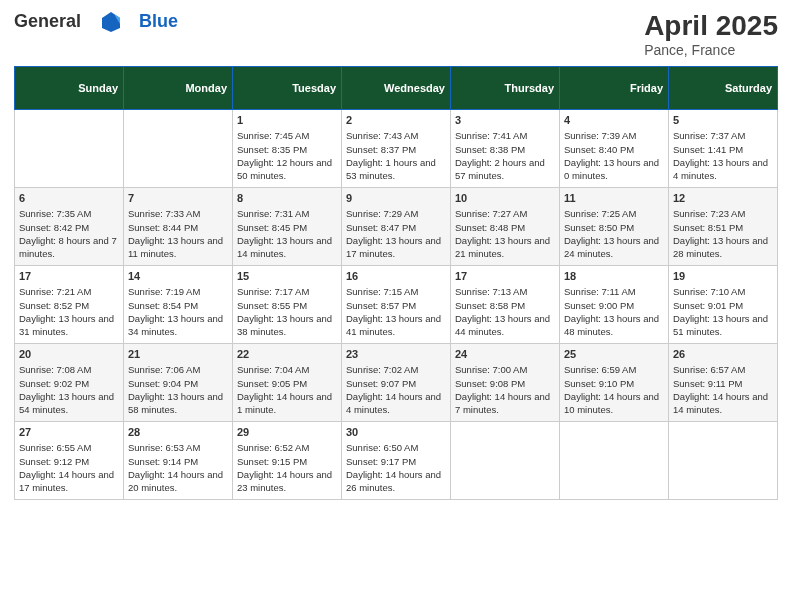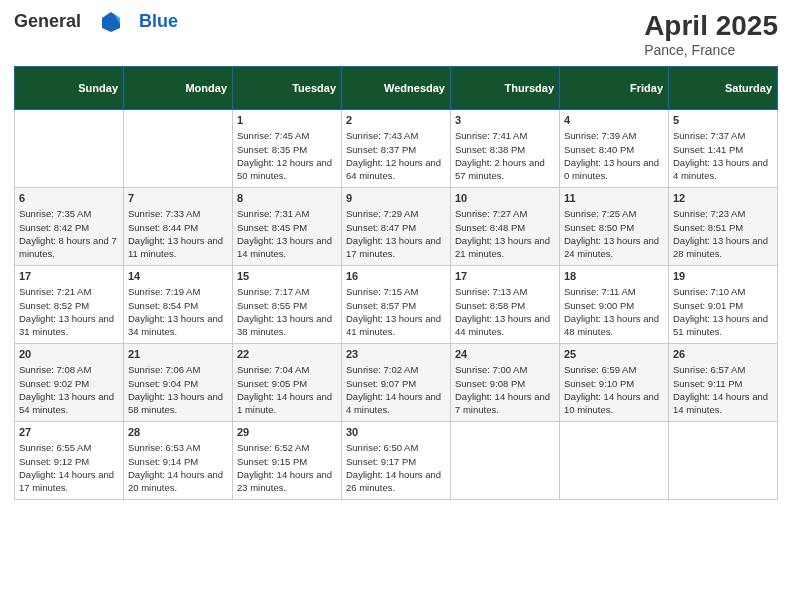--- a/index.html
+++ b/index.html
@@ -140,21 +140,21 @@
           <td>
             <span class="day-num">1</span>
             <div class="day-info">Sunrise: 7:45 AM</div>
             <div class="day-info">Sunset: 8:35 PM</div>
             <div class="day-info">Daylight: 12 hours and 50 minutes.</div>
           </td>
           <td>
             <span class="day-num">2</span>
             <div class="day-info">Sunrise: 7:43 AM</div>
             <div class="day-info">Sunset: 8:37 PM</div>
-            <div class="day-info">Daylight: 12 hours and 64 minutes.</div>
+            <div class="day-info">Daylight: 1 hours and 53 minutes.</div>
           </td>
           <td>
             <span class="day-num">3</span>
             <div class="day-info">Sunrise: 7:41 AM</div>
             <div class="day-info">Sunset: 8:38 PM</div>
             <div class="day-info">Daylight: 2 hours and 57 minutes.</div>
           </td>
           <td>
             <span class="day-num">4</span>
             <div class="day-info">Sunrise: 7:39 AM</div>

